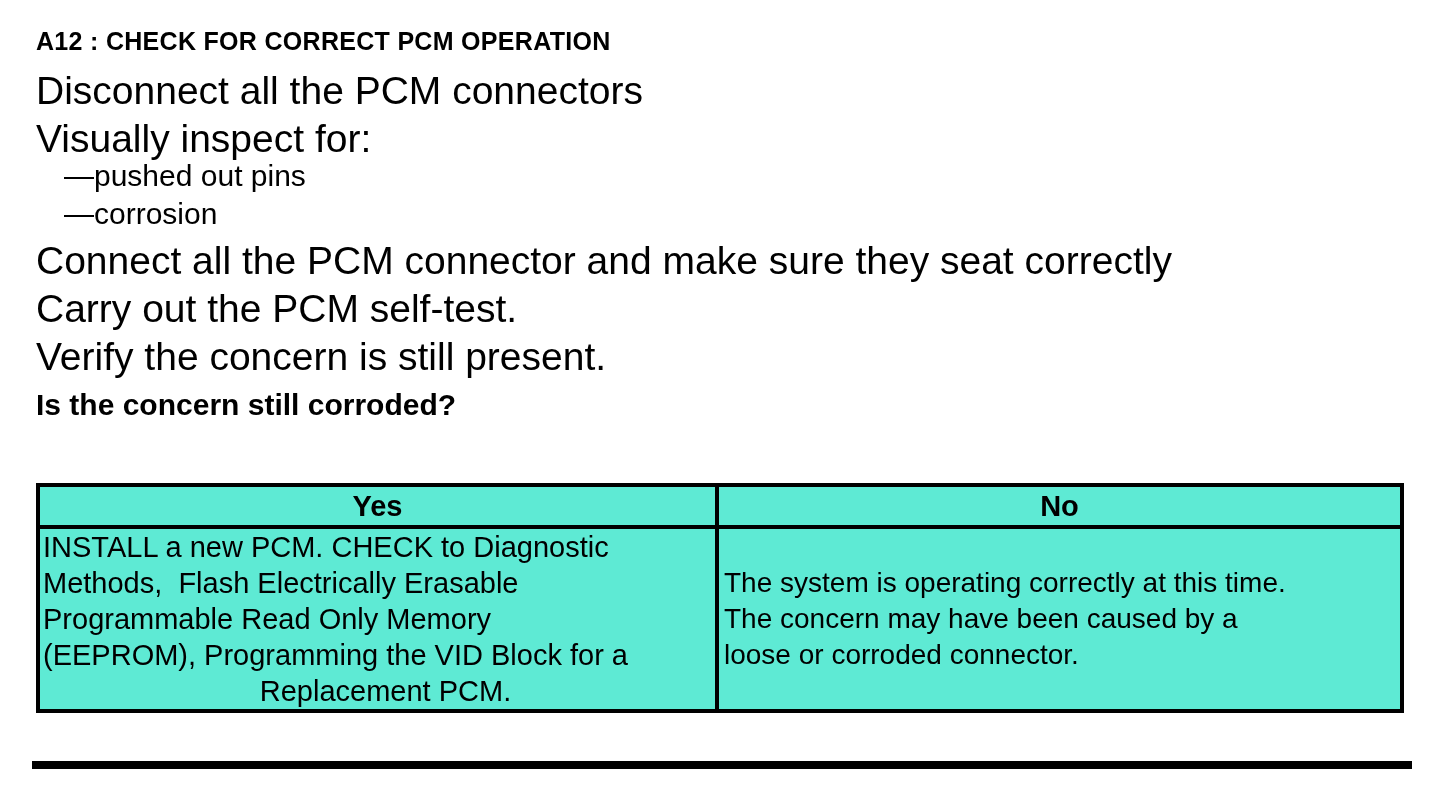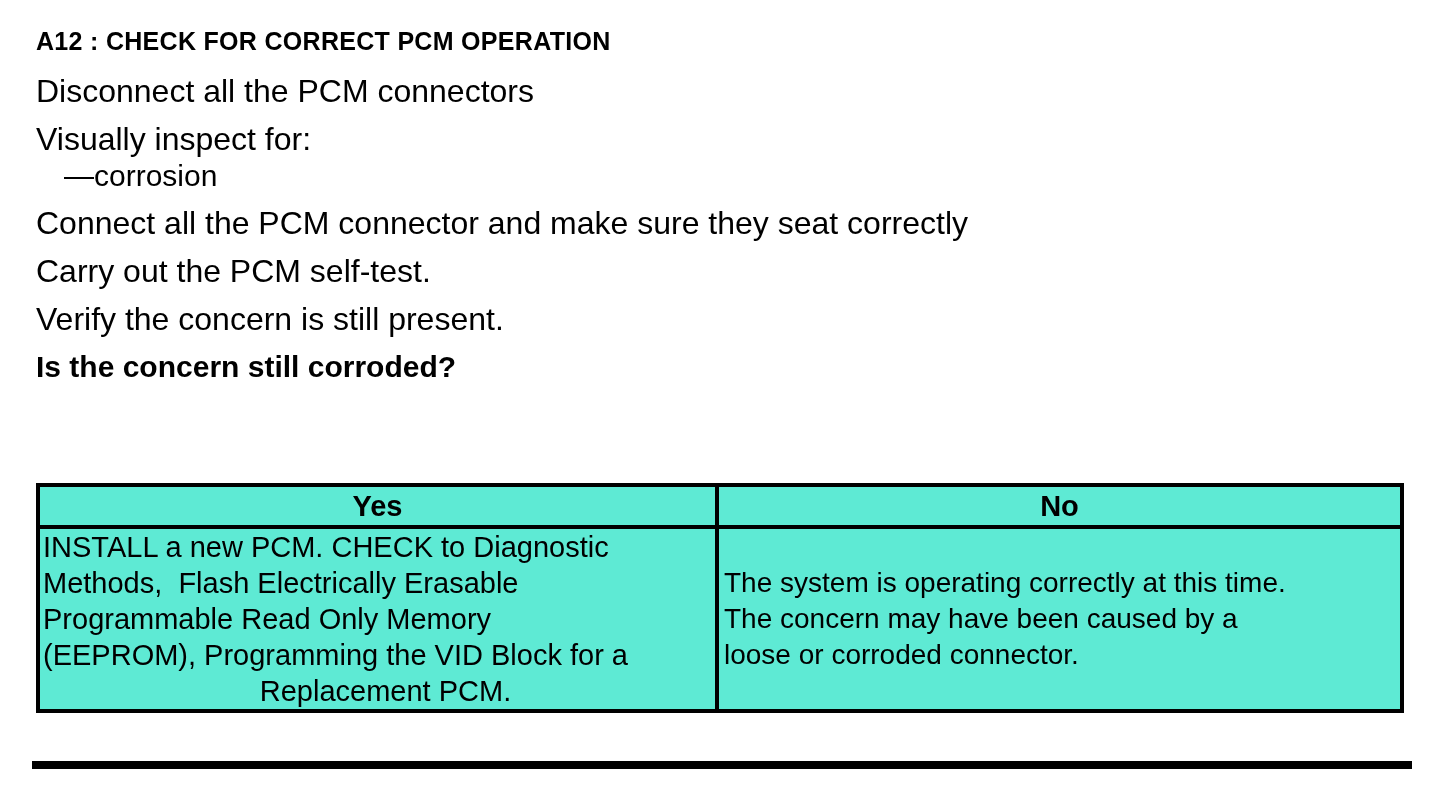--- a/index.html
+++ b/index.html
@@ -26,21 +26,21 @@
     right: 30px;
   }
   .proc-title {
     font-size: 25px;
     font-weight: bold;
     line-height: 30px;
     margin: 0 0 17px 0;
     letter-spacing: 0.3px;
   }
   .step {
-    font-size: 32px;
+    font-size: 39px;
     font-weight: normal;
     line-height: 36px;
     margin: 0 0 12px 0;
   }
   .inspect-list {
     margin: 0 0 10px 0;
   }
   .inspect-item {
     font-size: 30px;
     line-height: 38px;
@@ -111,20 +111,21 @@
 <body>
 
 <div class="page">
   <div class="content">
     <h1 class="proc-title">A12 : CHECK FOR CORRECT PCM OPERATION</h1>
 
     <p class="step">Disconnect all the PCM connectors</p>
 
     <p class="step" style="margin-bottom:0;">Visually inspect for:</p>
     <div class="inspect-list">
+      <div class="inspect-item">—pushed out pins</div>
       <div class="inspect-item">—corrosion</div>
     </div>
 
     <p class="step">Connect all the PCM connector and make sure they seat correctly</p>
     <p class="step">Carry out the PCM self-test.</p>
     <p class="step">Verify the concern is still present.</p>
 
     <p class="question">Is the concern still corroded?</p>
   </div>
 

